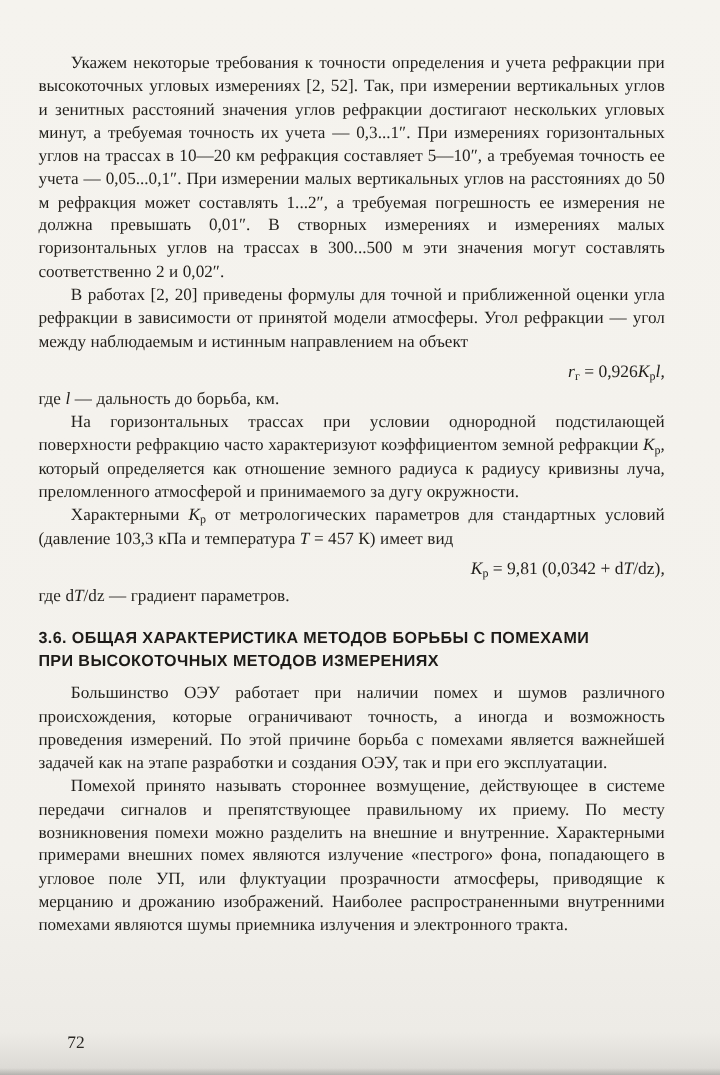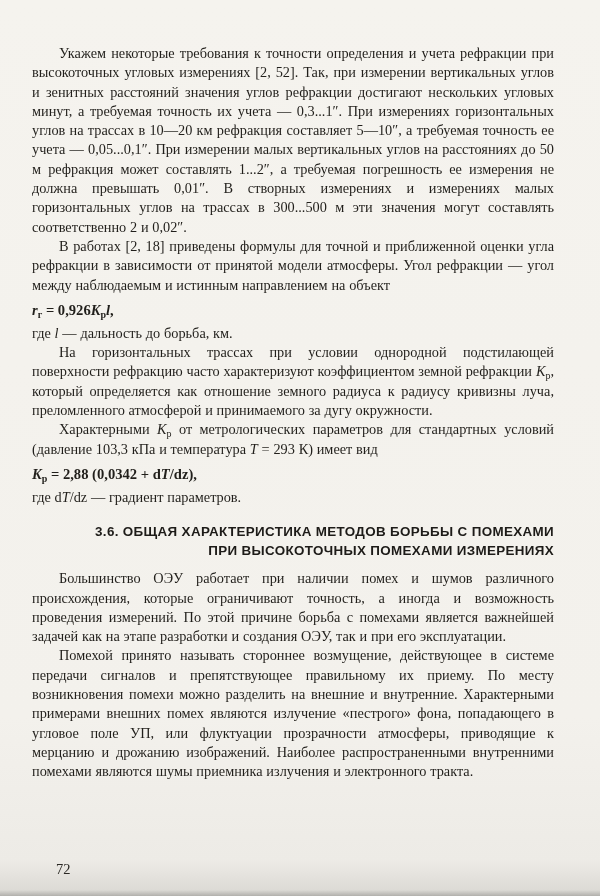--- a/index.html
+++ b/index.html
@@ -37,39 +37,38 @@
     text-align: justify;
     text-indent: 27px;
     hyphens: auto;
     -webkit-hyphens: auto;
     word-spacing: 0.2px;
   }
   .textblock p.noindent {
     text-indent: 0;
   }
   .formula {
-    text-align: left;
+    text-align: right;
     font-size: 14.6px;
     line-height: 20px;
     margin: 5px 0 4px 0;
-    font-weight: bold;
   }
   .var { font-style: italic; }
   sub {
     font-size: 10px;
     line-height: 0;
     vertical-align: -3px;
   }
   .heading {
     font-family: "Liberation Sans", "DejaVu Sans", sans-serif;
     font-weight: bold;
     font-size: 13.4px;
     line-height: 19px;
     letter-spacing: 0.35px;
-    text-align: right;
+    text-align: left;
     margin: 15px 0 9px 0;
     color: #1d1b18;
   }
   .heading div { white-space: nowrap; }
   .page-number {
     position: absolute;
     left: 56px;
     bottom: 18px;
     font-size: 14.5px;
     color: #2a2824;
@@ -77,37 +76,37 @@
   }
 </style>
 </head>
 <body>
 
 <div class="page">
   <div class="textblock">
 
     <p>Укажем некоторые требования к точности определения и учета рефракции при высокоточных угловых измерениях [2, 52]. Так, при измерении вертикальных углов и зенитных расстояний значения углов рефракции достигают нескольких угловых минут, а требуемая точность их учета — 0,3...1″. При измерениях горизонтальных углов на трассах в 10—20 км рефракция составляет 5—10″, а требуемая точность ее учета — 0,05...0,1″. При измерении малых вертикальных углов на расстояниях до 50 м рефракция может составлять 1...2″, а требуемая погрешность ее измерения не должна превышать 0,01″. В створных измерениях и измерениях малых горизонтальных углов на трассах в 300...500 м эти значения могут составлять соответственно 2 и 0,02″.</p>
 
-    <p>В работах [2, 18] приведены формулы для точной и приближенной оценки угла рефракции в зависимости от принятой модели атмосферы. Угол рефракции — угол между наблюдаемым и истинным направлением на объект</p>
+    <p>В работах [2, 20] приведены формулы для точной и приближенной оценки угла рефракции в зависимости от принятой модели атмосферы. Угол рефракции — угол между наблюдаемым и истинным направлением на объект</p>
 
     <div class="formula"><span class="var">r</span><sub>г</sub><span> = 0,926</span><span class="var">K</span><sub>р</sub><span class="var">l</span><span>,</span></div>
 
     <p class="noindent"><span>где </span><span class="var">l</span><span> — дальность до борьба, км.</span></p>
 
     <p><span>На горизонтальных трассах при условии однородной подстилающей поверхности рефракцию часто характеризуют коэффициентом земной рефракции </span><span class="var">K</span><sub>р</sub><span>, который определяется как отношение земного радиуса к радиусу кривизны луча, преломленного атмосферой и принимаемого за дугу окружности.</span></p>
 
-    <p><span>Характерными </span><span class="var">K</span><sub>р</sub><span> от метрологических параметров для стандартных условий (давление 103,3 кПа и температура </span><span class="var">T</span><span> = 293 К) имеет вид</span></p>
+    <p><span>Характерными </span><span class="var">K</span><sub>р</sub><span> от метрологических параметров для стандартных условий (давление 103,3 кПа и температура </span><span class="var">T</span><span> = 457 К) имеет вид</span></p>
 
-    <div class="formula"><span class="var">K</span><sub>р</sub><span> = 2,88 (0,0342 + d</span><span class="var">T</span><span>/dz),</span></div>
+    <div class="formula"><span class="var">K</span><sub>р</sub><span> = 9,81 (0,0342 + d</span><span class="var">T</span><span>/dz),</span></div>
 
     <p class="noindent"><span>где d</span><span class="var">T</span><span>/dz — градиент параметров.</span></p>
 
     <div class="heading">
       <div>3.6. ОБЩАЯ ХАРАКТЕРИСТИКА МЕТОДОВ БОРЬБЫ С ПОМЕХАМИ</div>
-      <div>ПРИ ВЫСОКОТОЧНЫХ ПОМЕХАМИ ИЗМЕРЕНИЯХ</div>
+      <div>ПРИ ВЫСОКОТОЧНЫХ МЕТОДОВ ИЗМЕРЕНИЯХ</div>
     </div>
 
     <p>Большинство ОЭУ работает при наличии помех и шумов различного происхождения, которые ограничивают точность, а иногда и возможность проведения измерений. По этой причине борьба с помехами является важнейшей задачей как на этапе разработки и создания ОЭУ, так и при его эксплуатации.</p>
 
     <p>Помехой принято называть стороннее возмущение, действующее в системе передачи сигналов и препятствующее правильному их приему. По месту возникновения помехи можно разделить на внешние и внутренние. Характерными примерами внешних помех являются излучение «пестрого» фона, попадающего в угловое поле УП, или флуктуации прозрачности атмосферы, приводящие к мерцанию и дрожанию изображений. Наиболее распространенными внутренними помехами являются шумы приемника излучения и электронного тракта.</p>
 
   </div>
 
   <div class="page-number">72</div>
 </div>

